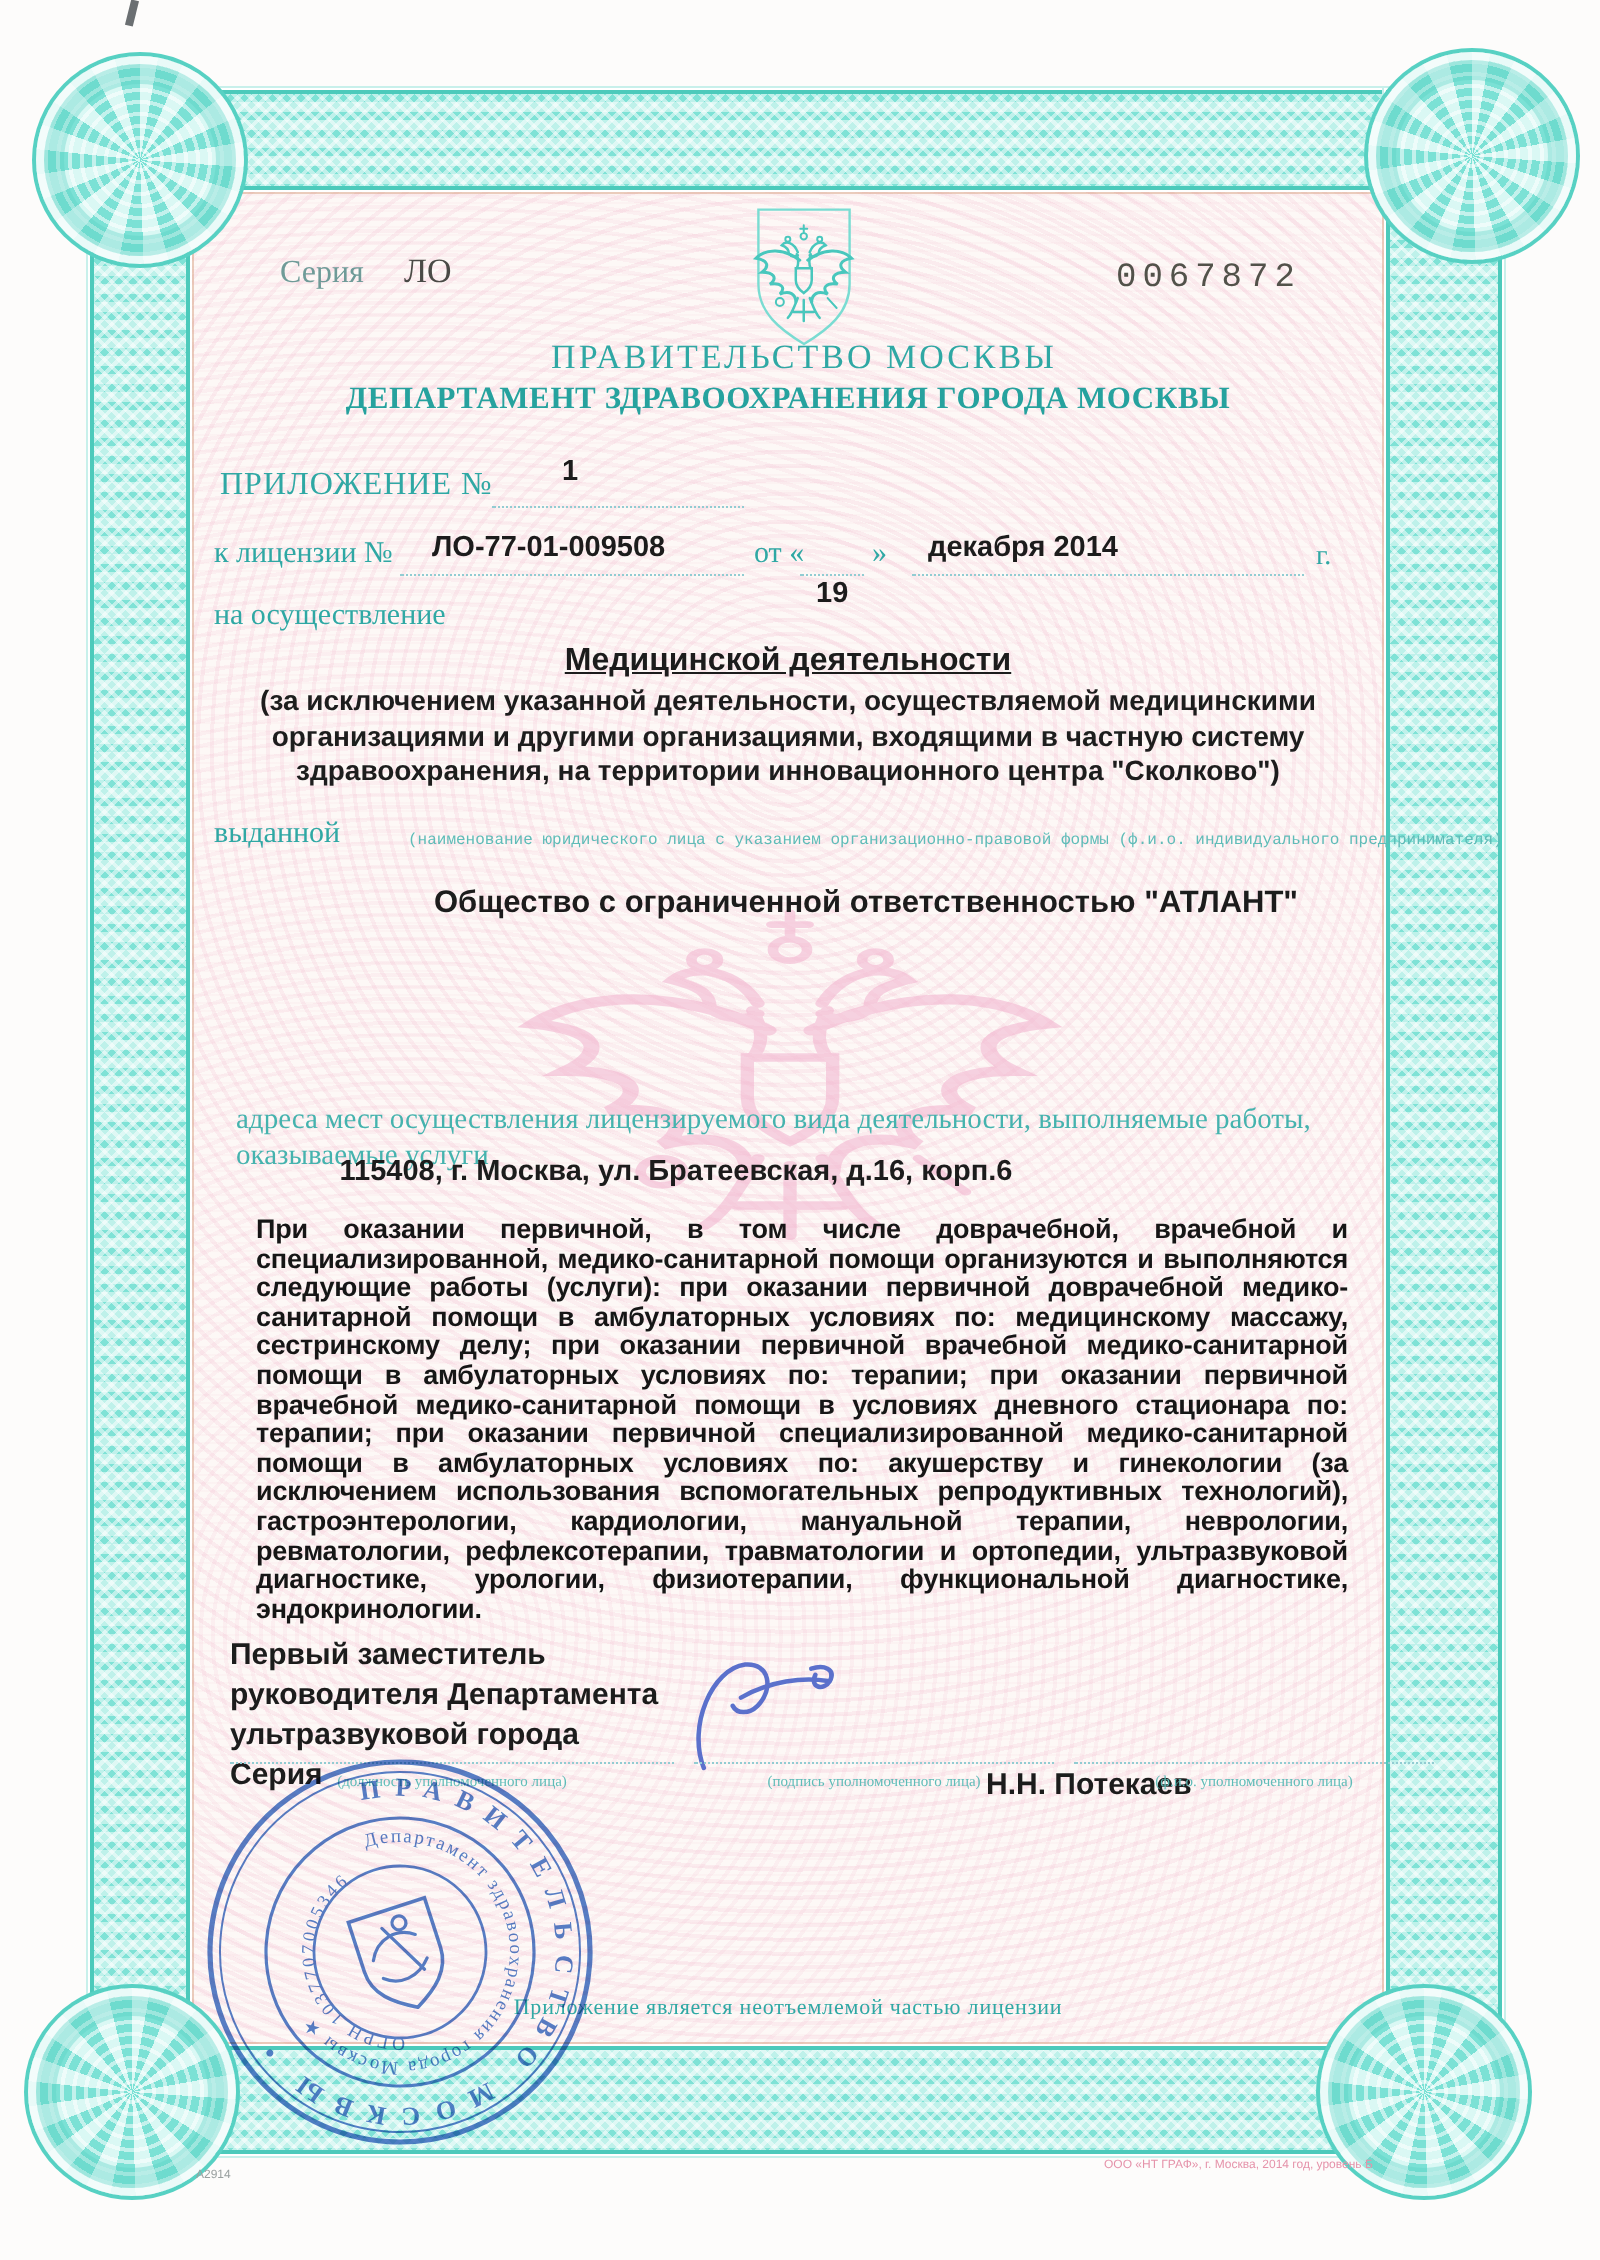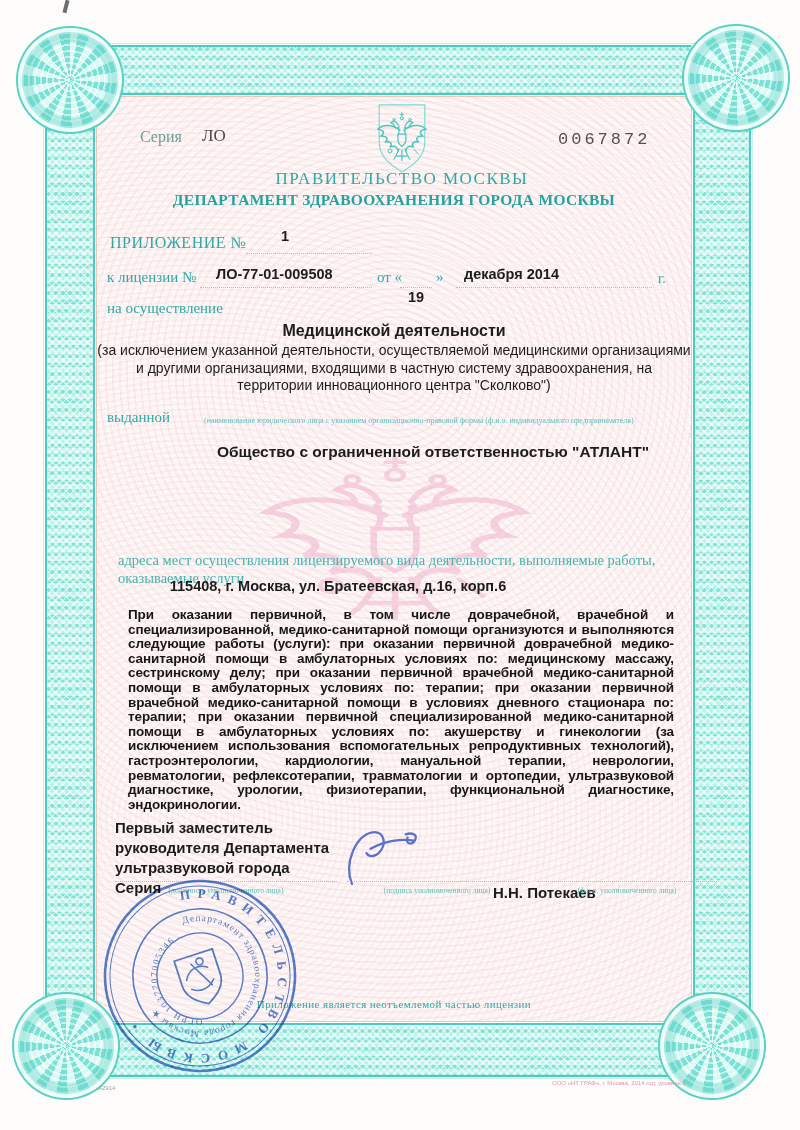--- a/index.html
+++ b/index.html
@@ -103,25 +103,25 @@
 <div class="abs filled" style="left:216px;top:266px;font-size:14.5px;">ЛО-77-01-009508</div>
 <div class="abs teal" style="left:377px;top:269px;font-size:15px;">от «</div>
 <div class="abs filled" style="left:408px;top:266px;font-size:14.5px;margin-top:23px;">19</div>
 <div class="dotline" style="left:400px;top:287px;width:32px;"></div>
 <div class="abs teal" style="left:436px;top:269px;font-size:15px;">»</div>
 <div class="abs filled" style="left:464px;top:266px;font-size:14.5px;">декабря 2014</div>
 <div class="dotline" style="left:456px;top:287px;width:196px;"></div>
 <div class="abs teal" style="left:658px;top:271px;font-size:14px;">г.</div>
 
 <div class="abs teal" style="left:107px;top:300px;font-size:15px;">на осуществление</div>
-<div class="abs filled center" style="left:94px;top:322px;width:600px;font-size:16px;">Медицинской деятельности</div>
-<div class="abs plain center" style="left:97px;top:342px;width:594px;font-size:14px;line-height:17.6px;font-weight:400;">(за исключением указанной деятельности, осуществляемой медицинскими организациями и другими организациями, входящими в частную систему здравоохранения, на территории инновационного центра "Сколково")</div>
+<div class="abs filled center" style="left:94px;top:322px;width:600px;font-size:16px;text-decoration:underline;">Медицинской деятельности</div>
+<div class="abs plain center" style="left:97px;top:342px;width:594px;font-size:14px;line-height:17.6px;font-weight:700;">(за исключением указанной деятельности, осуществляемой медицинскими организациями и другими организациями, входящими в частную систему здравоохранения, на территории инновационного центра "Сколково")</div>
 
 <div class="abs teal" style="left:107px;top:409px;font-size:15px;">выданной</div>
-<div class="abs teal-sm" style="left:204px;top:416px;width:416px;font-size:8px;white-space:nowrap;">(наименование юридического лица с указанием организационно-правовой формы  (ф.и.о. индивидуального предпринимателя)</div>
+<div class="abs teal-sm" style="left:204px;top:416px;width:416px;font-size:8px;white-space:nowrap;font-family:Liberation Mono, monospace;">(наименование юридического лица с указанием организационно-правовой формы  (ф.и.о. индивидуального предпринимателя)</div>
 <div class="abs filled center" style="left:94px;top:443px;width:678px;font-size:15.5px;">Общество с ограниченной ответственностью "АТЛАНТ"</div>
 
 <div class="abs teal" style="left:118px;top:552px;font-size:14.5px;color:#45b3ae;">адреса мест осуществления лицензируемого вида деятельности, выполняемые работы,</div>
 <div class="abs teal" style="left:118px;top:570px;font-size:14.5px;color:#45b3ae;">оказываемые услуги</div>
 <div class="abs filled center" style="left:94px;top:578px;width:488px;font-size:14.5px;">115408, г. Москва, ул. Братеевская, д.16, корп.6</div>
 
 <div class="abs works" style="left:128px;top:608px;width:546px;">При оказании первичной, в том числе доврачебной, врачебной и специализированной, медико-санитарной помощи организуются и выполняются следующие работы (услуги): при оказании первичной доврачебной медико-санитарной помощи в амбулаторных условиях по: медицинскому массажу, сестринскому делу; при оказании первичной врачебной медико-санитарной помощи в амбулаторных условиях по: терапии; при оказании первичной врачебной медико-санитарной помощи в условиях дневного стационара по: терапии; при оказании первичной специализированной медико-санитарной помощи в амбулаторных условиях по: акушерству и гинекологии (за исключением использования вспомогательных репродуктивных технологий), гастроэнтерологии, кардиологии, мануальной терапии, неврологии, ревматологии, рефлексотерапии, травматологии и ортопедии, ультразвуковой диагностике, урологии, физиотерапии, функциональной диагностике, эндокринологии.</div>
 
 <div class="abs filled" style="left:115px;top:818px;font-size:15px;line-height:20px;">
   <div>Первый заместитель</div>

